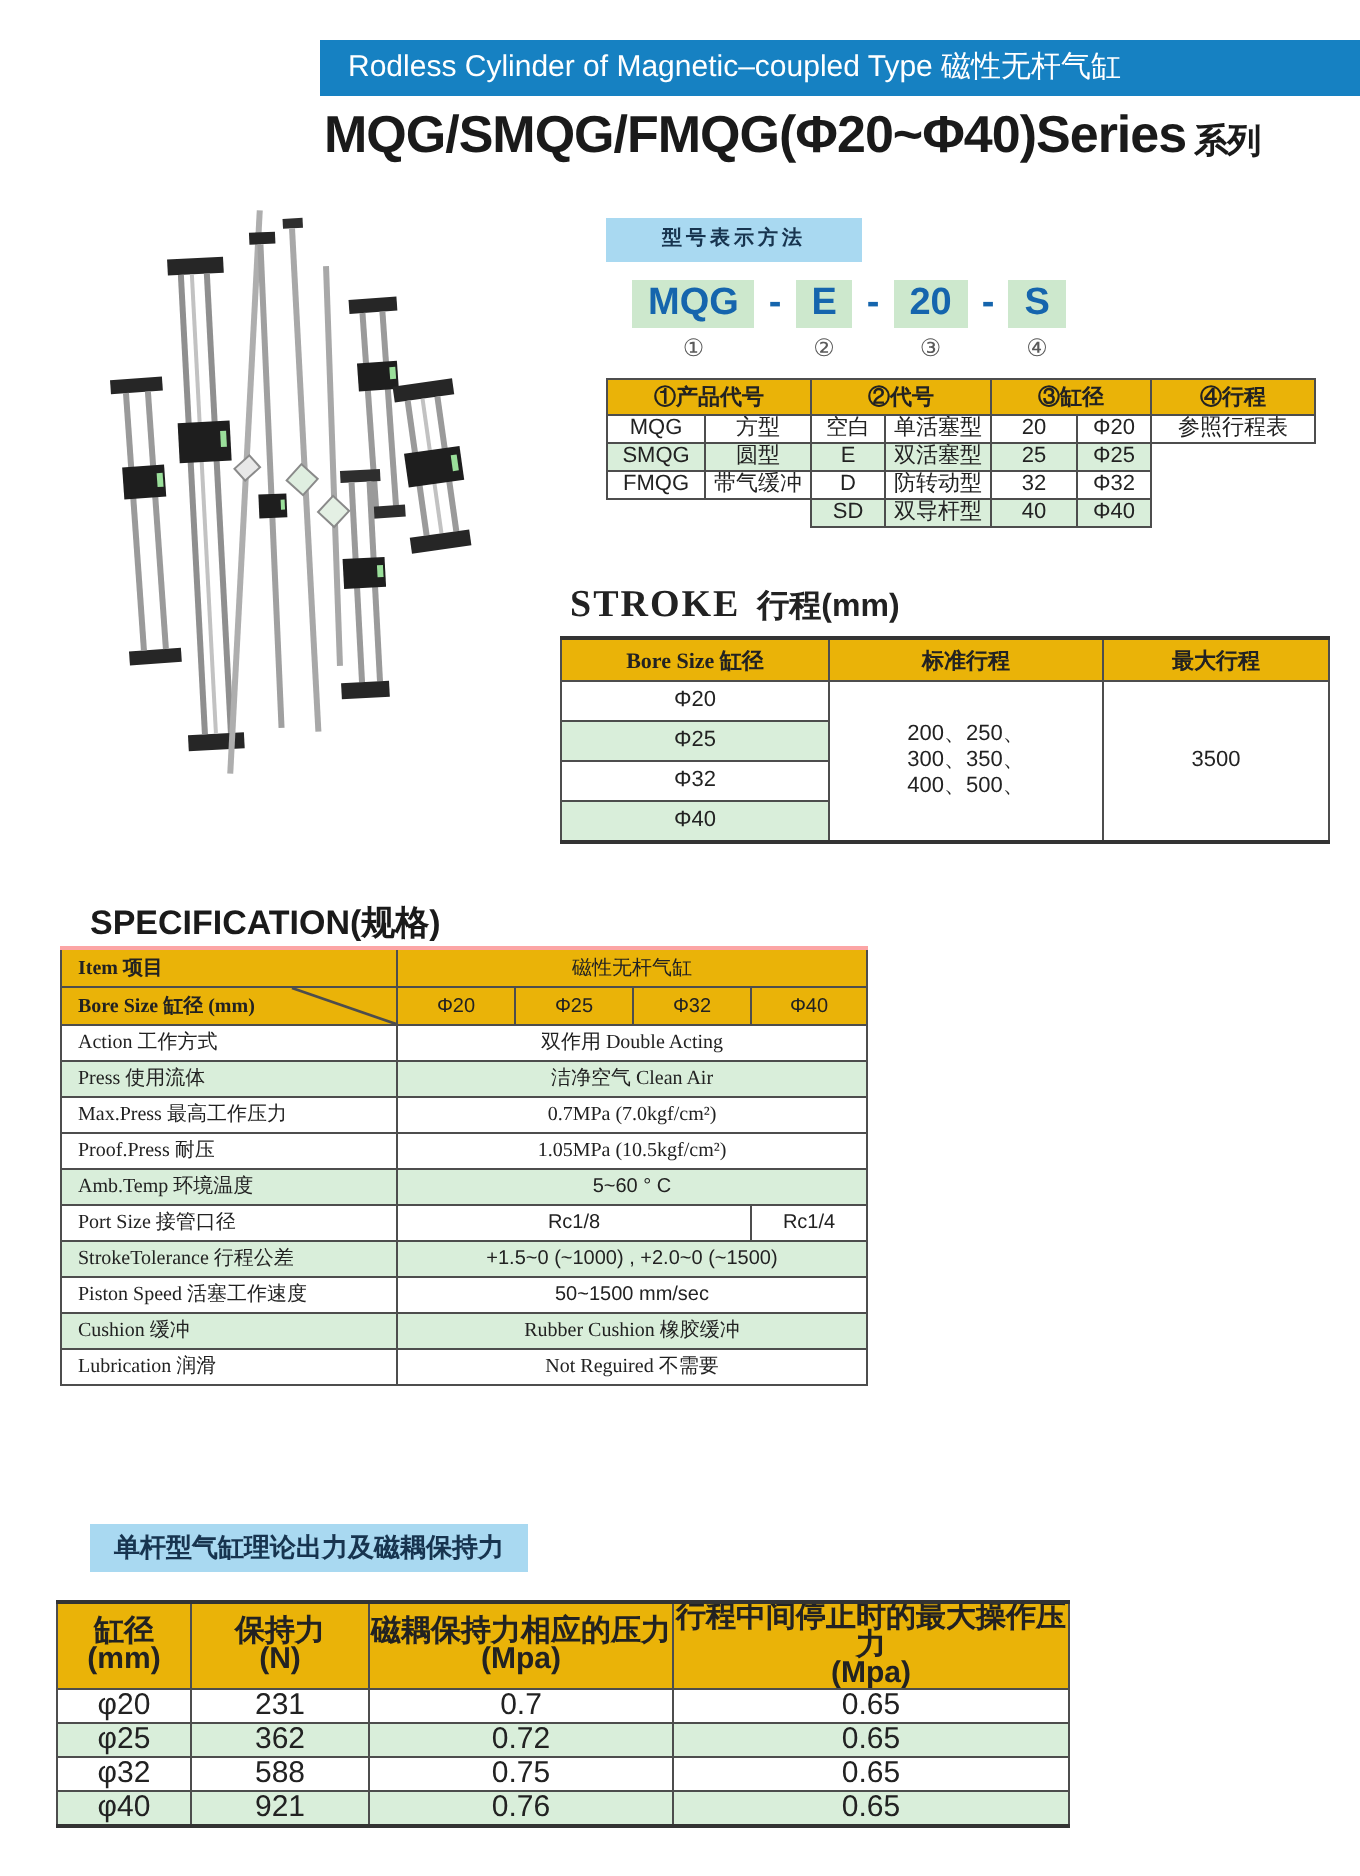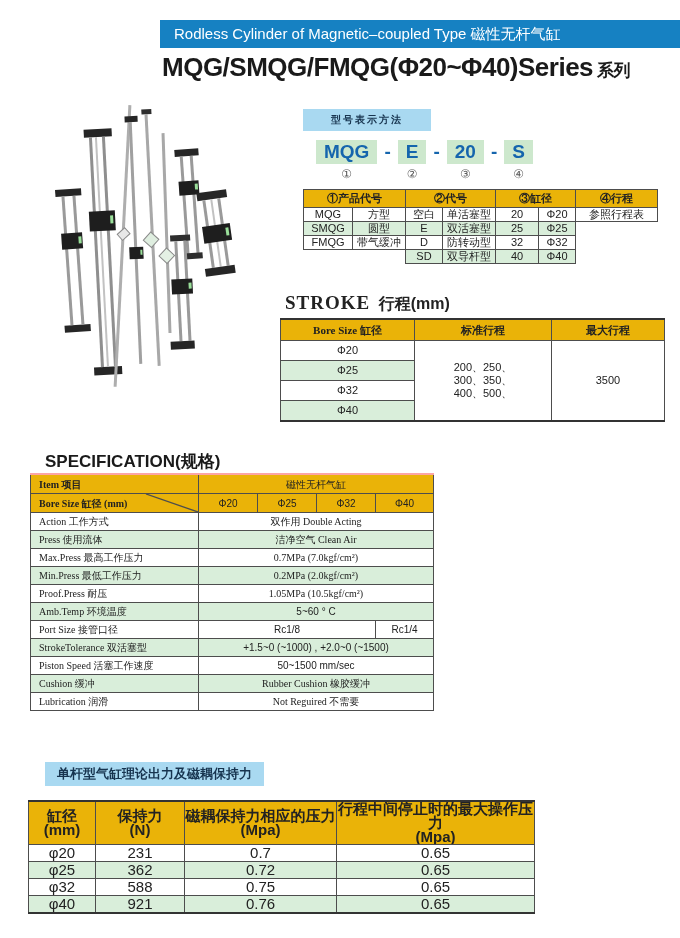--- a/index.html
+++ b/index.html
@@ -311,38 +311,34 @@
     </tr>
     <tr>
       <td class="g lbl">Press 使用流体</td>
       <td class="g serif" colspan="4">洁净空气 Clean Air</td>
     </tr>
     <tr>
       <td class="lbl">Max.Press 最高工作压力</td>
       <td class="serif" colspan="4">0.7MPa (7.0kgf/cm²)</td>
     </tr>
     <tr>
-      <td class="g lbl">Min.Press 最低工作压力</td>
-      <td class="g serif" colspan="4">0.2MPa (2.0kgf/cm²)</td>
-    </tr>
-    <tr>
       <td class="lbl">Proof.Press 耐压</td>
       <td class="serif" colspan="4">1.05MPa (10.5kgf/cm²)</td>
     </tr>
     <tr>
       <td class="g lbl">Amb.Temp 环境温度</td>
       <td class="g" colspan="4">5~60 ° C</td>
     </tr>
     <tr>
       <td class="lbl">Port Size 接管口径</td>
       <td colspan="3">Rc1/8</td>
       <td>Rc1/4</td>
     </tr>
     <tr>
-      <td class="g lbl">StrokeTolerance 双活塞型</td>
+      <td class="g lbl">StrokeTolerance 行程公差</td>
       <td class="g" colspan="4">+1.5~0 (~1000) , +2.0~0 (~1500)</td>
     </tr>
     <tr>
       <td class="lbl">Piston Speed 活塞工作速度</td>
       <td colspan="4">50~1500 mm/sec</td>
     </tr>
     <tr>
       <td class="g lbl">Cushion 缓冲</td>
       <td class="g serif" colspan="4">Rubber Cushion 橡胶缓冲</td>
     </tr>

